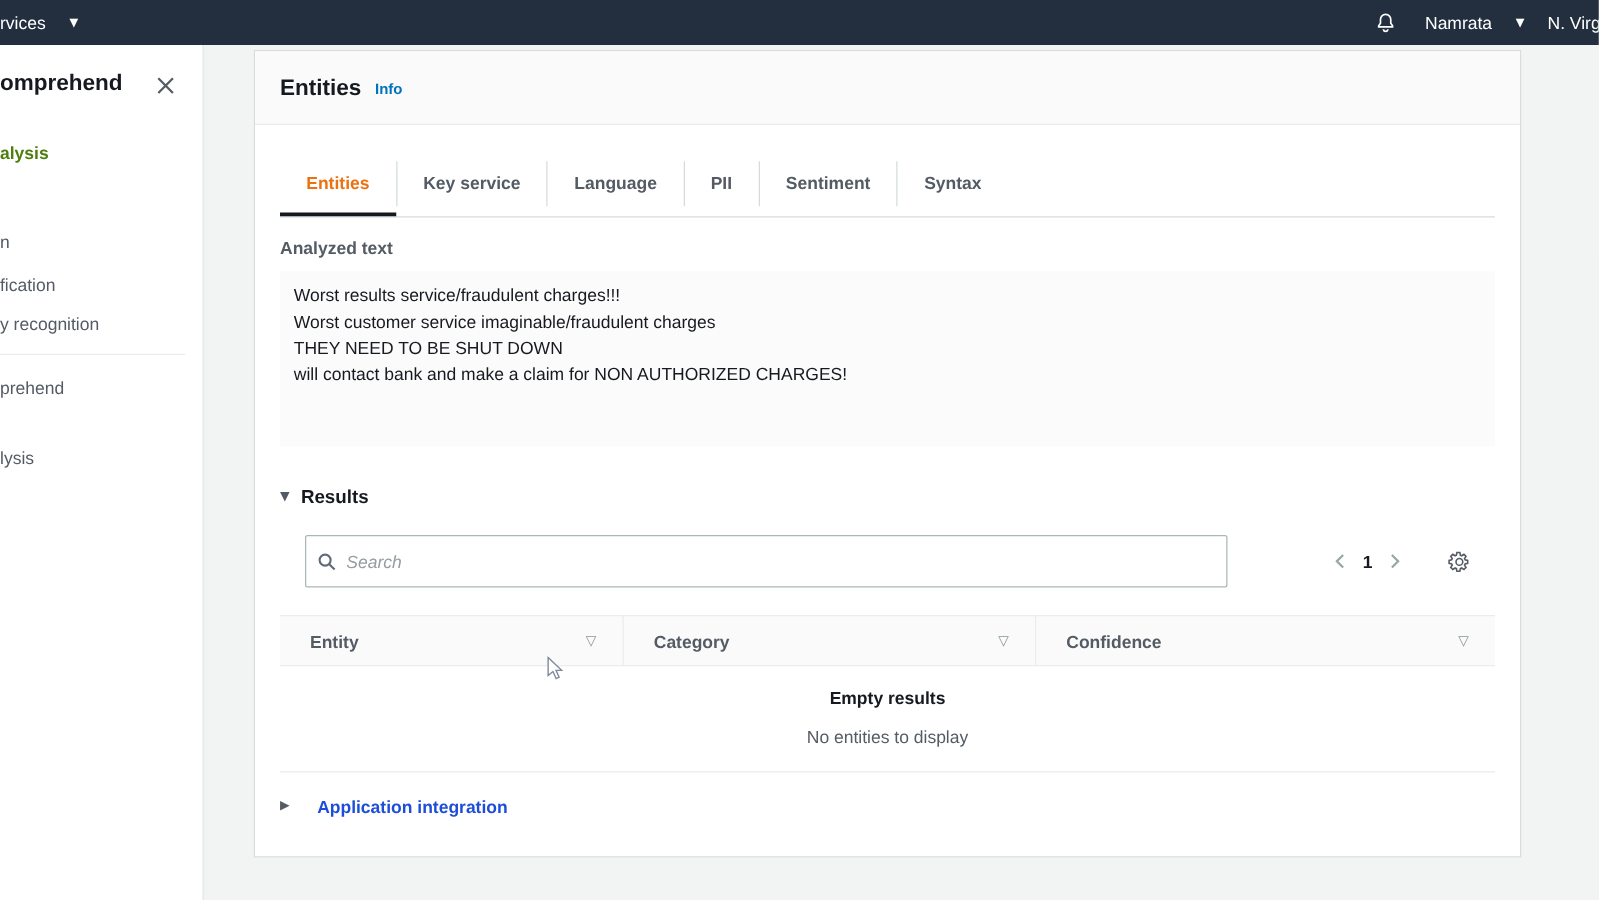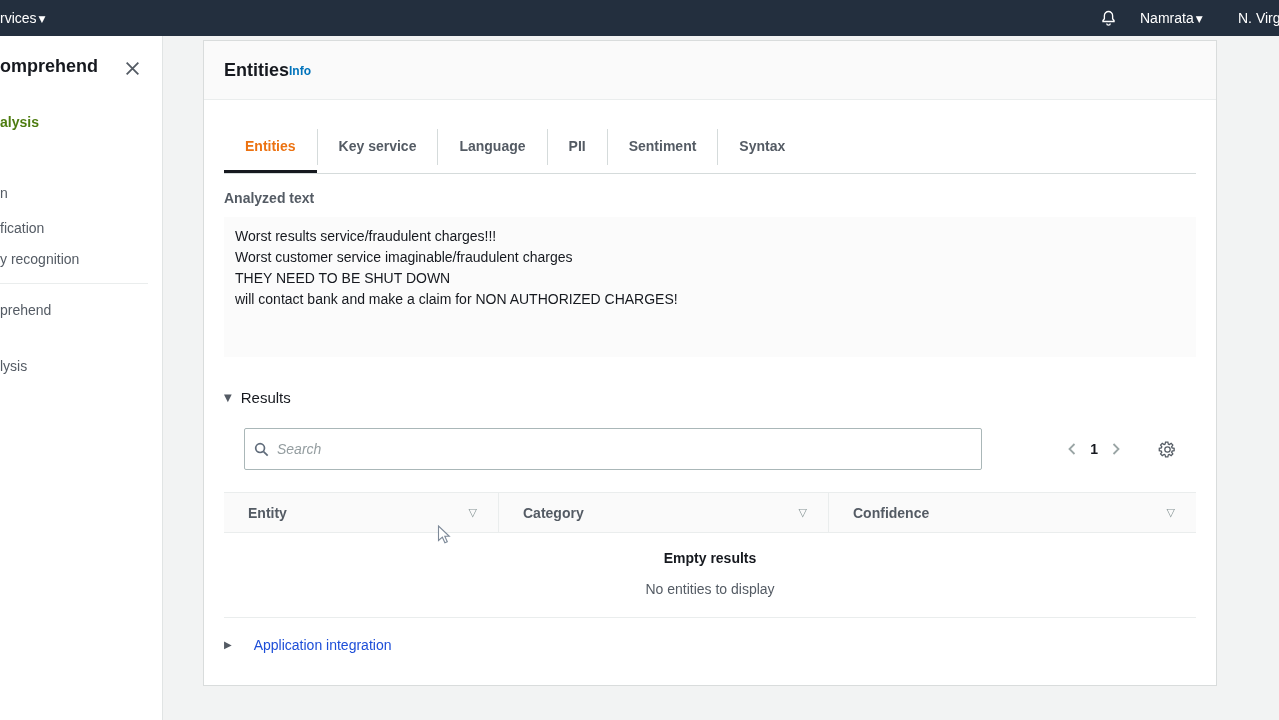--- a/index.html
+++ b/index.html
@@ -4,21 +4,21 @@
 <style>
   * { margin:0; padding:0; box-sizing:border-box; }
   html,body { width:1279px; height:720px; overflow:hidden;
     font-family:"Liberation Sans","DejaVu Sans",sans-serif; background:#f2f3f3; }
   .glyph { font-family:"DejaVu Sans",sans-serif; }
 
   
   .navbar { position:absolute; left:0; top:0; width:1279px; height:36px;
     background:#232f3e; color:#ffffff; font-size:14px; overflow:hidden; }
   .nav-item { position:absolute; top:0; height:36px; display:flex; align-items:center;
-    gap:2px; white-space:nowrap; cursor:pointer;text-align:right; }
+    gap:19px; white-space:nowrap; cursor:pointer;text-align:right; }
   .nav-caret { font-size:9px; line-height:1; position:relative; top:1px; }
   .nav-services { left:0; }
   .nav-bell { left:1096px; width:24px; justify-content:center; }
   .nav-user { left:1140px; }
   .nav-region { left:1238px; }
 
   
   .sidebar { position:absolute; left:0; top:36px; width:163px; height:684px;
     background:#ffffff; border-right:1px solid #e1e4e4; }
   .side-title { position:absolute; left:0; top:20px; font-size:18px; font-weight:700;
@@ -30,42 +30,42 @@
   .side-link.active { color:#4d7c0f; font-weight:700; }
   .side-divider { position:absolute; left:0; top:247px; width:148px; height:1px;
     background:#eaeded; }
 
   
   .card { position:absolute; left:203px; top:40px; width:1014px; height:646px;
     background:#ffffff; border:1px solid #d9dcdc; }
   .card-header { height:59px; background:#fafafa; border-bottom:1px solid #eaeded;
     display:flex; align-items:center; padding:0 20px; }
   .card-title { font-size:18px; font-weight:700; color:#16191f; }
-  .info-link { font-size:12px; font-weight:700; color:#0073bb; 
+  .info-link { font-size:12px; font-weight:700; color:#0073bb; margin-left:11px;
     position:relative; top:1px; cursor:pointer; }
 
   
   .tabs-wrap { margin:0 20px; height:74px; border-bottom:1px solid #d5dbdb;
     display:flex; align-items:stretch; padding-top:21px; }
   .tab { display:flex; align-items:center; padding:0 21px; font-size:14px;
     font-weight:700; color:#545b64; cursor:pointer; border-bottom:3px solid transparent; }
   .tab.active { color:#ec7211; border-bottom-color:#16191f; }
   .tab-sep { width:1px; height:36px; background:#d5dbdb; align-self:center; }
 
   
   .analyzed { margin:14px 20px 0; }
   .analyzed-label { font-size:14px; font-weight:700; color:#545b64; line-height:20px; }
   .analyzed-box { margin-top:9px; height:140px; background:#fbfbfb;
     padding:9px 11px; font-size:14px; color:#16191f; line-height:21px; }
 
   
   .results { margin:31px 20px 0; }
   .section-head { display:flex; align-items:center; gap:9px; cursor:pointer; }
   .section-caret { font-size:10px; color:#545b64; line-height:1; }
-  .section-title { font-size:15px; font-weight:400; color:#16191f; line-height:20px; }
+  .section-title { font-size:15px; font-weight:700; color:#16191f; line-height:20px; }
 
   .toolbar { margin-top:20px; display:flex; align-items:center; }
   .search-box { margin-left:20px; width:738px; height:42px; background:#ffffff;
     border:1px solid #aab7b8; border-radius:2px; display:flex; align-items:center;
     padding:0 9px; }
   .search-box input { border:none; outline:none; flex:1; margin-left:8px;
     font-size:14px; font-style:italic; color:#16191f;
     font-family:"Liberation Sans","DejaVu Sans",sans-serif; background:transparent; }
   .search-box input::placeholder { color:#949da0; font-style:italic; }
   .pager { margin-left:auto; margin-right:16px; display:flex; align-items:center; }

